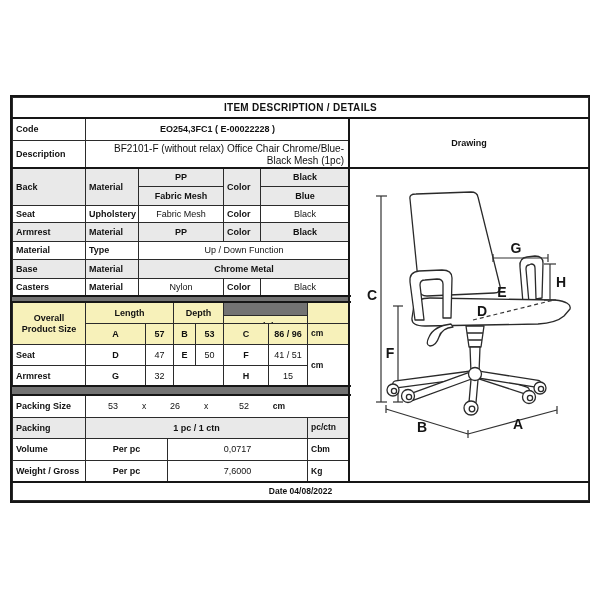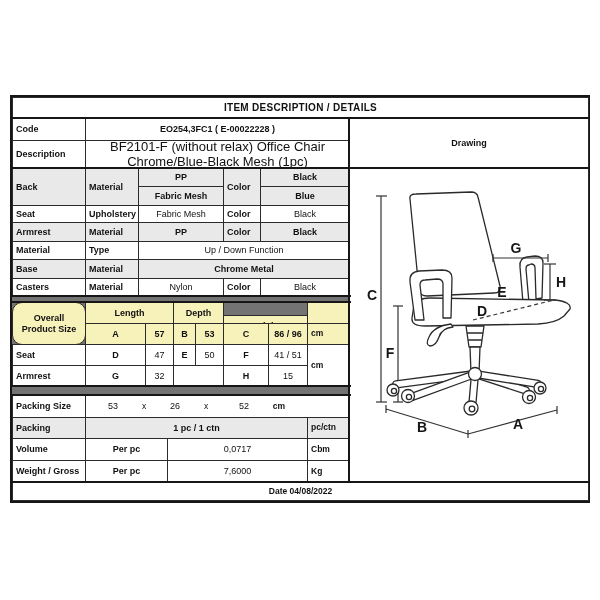--- a/index.html
+++ b/index.html
@@ -8,25 +8,25 @@
   .sheet{position:absolute;left:10px;top:95px;width:576px;height:404px;
          border:2px solid #161616;background:#737373;}
   .c{position:absolute;box-sizing:border-box;border:1px solid #2b2b2b;
      display:flex;align-items:center;justify-content:center;
      font-size:9px;line-height:1.12;background:#fff;overflow:hidden;white-space:pre-line;}
   .lbl{justify-content:flex-start;padding-left:3px;font-weight:bold;text-align:left;}
   .bold{font-weight:bold;}
   .gray{background:#e9e9e9;font-weight:bold;}
   .yellow{background:#f7f1ba;}
   .sm{font-size:8.5px;}
-  .desc{font-size:13px;padding:1px 5px;text-align:center;}
+  .desc{font-size:10px;padding:1px 5px;text-align:right;}
   .unit{justify-content:flex-start;padding-left:3px;font-weight:bold;font-size:8.5px;}
   .t-hdr{font-weight:bold;font-size:10px;letter-spacing:.3px;}
   .date{font-weight:bold;font-size:8.5px;}
-  .secLabel{font-weight:bold;text-align:center;padding:0 4px;border-radius:10px;}
+  .secLabel{font-weight:bold;text-align:center;padding:0 4px;}
   .pks{justify-content:flex-start;padding-left:14px;}
   .pks span{display:inline-block;text-align:center;}
   .hl{position:absolute;height:2px;background:#161616;left:0;}
   .vl{position:absolute;width:2px;background:#161616;}
   .drawcell{padding:0;}
   svg{display:block;}
 </style>
 </head>
 <body>
 

